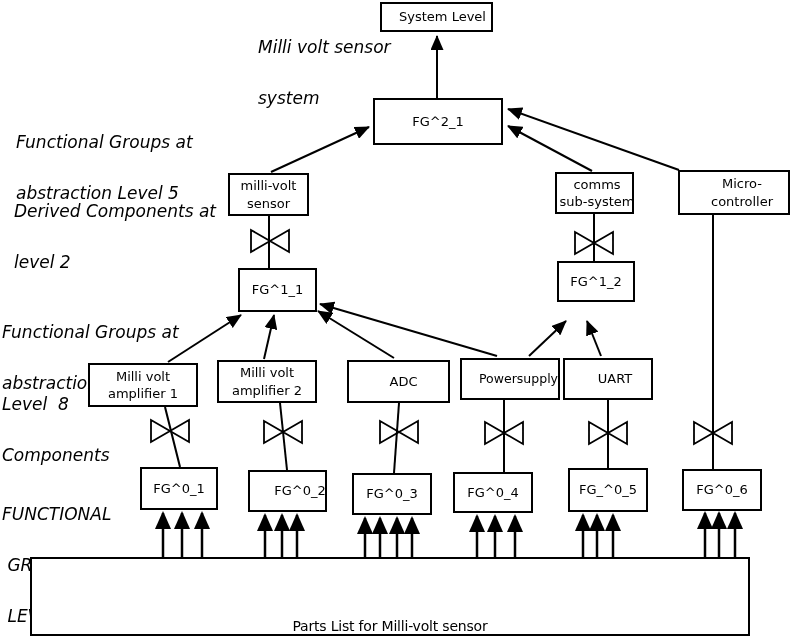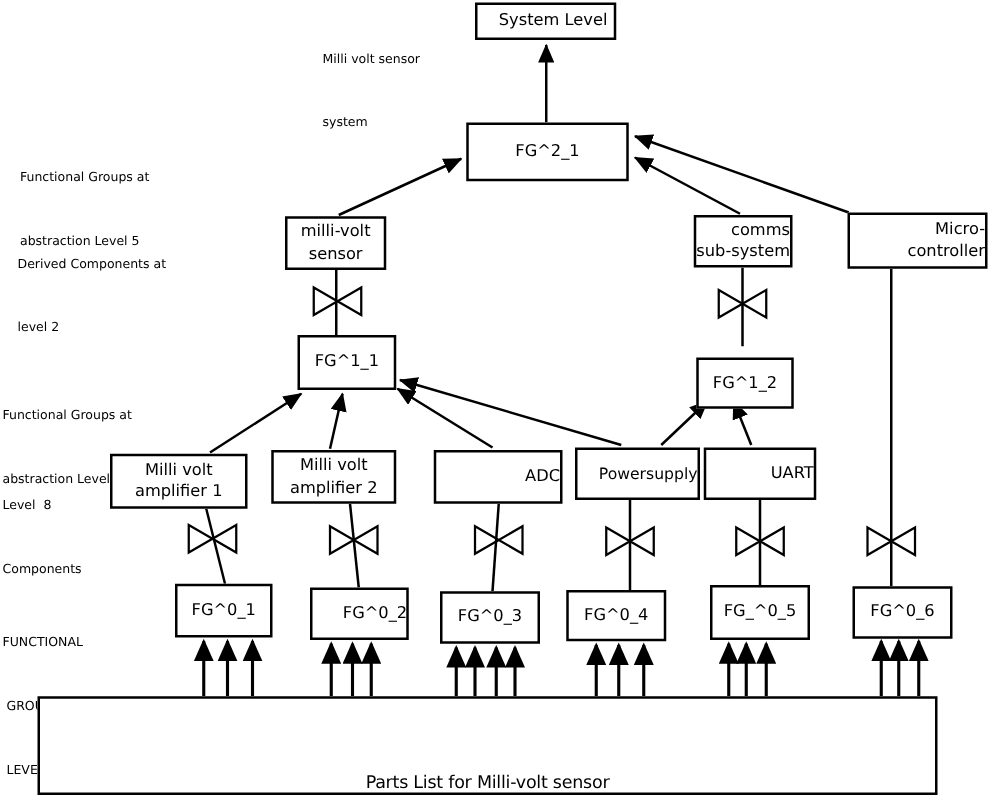--- a/index.html
+++ b/index.html
@@ -6,25 +6,25 @@
   #canvas{
     position:relative;width:793px;height:638px;background:#fff;overflow:hidden;
     font-family:"DejaVu Sans",sans-serif;color:#000;
   }
   #wires{position:absolute;left:0;top:0;z-index:0;}
   .box{
     position:absolute;box-sizing:border-box;border:2px solid #000;background:#fff;
     display:flex;flex-direction:column;align-items:center;justify-content:center;
     font-size:13px;line-height:1.32;text-align:center;z-index:1;
   }
-  .box.left{align-items:flex-end;text-align:left;}
+  .box.left{align-items:center;text-align:left;}
   .box.tight{font-size:12.5px;}
   .box span{display:block;white-space:pre;}
   .side-label{
-    position:absolute;font-size:10px;line-height:17px;white-space:pre;z-index:1;
+    position:absolute;font-size:17px;line-height:17px;white-space:pre;z-index:1;font-style:italic;
   }
   .partsbox{
     position:absolute;box-sizing:border-box;border:2px solid #000;background:#fff;
     display:flex;align-items:flex-end;justify-content:center;z-index:1;
     font-size:14px;letter-spacing:-0.2px;
   }
 </style>
 </head>
 <body>
 
@@ -144,21 +144,21 @@
 
   <div class="box left" style="left:678px;top:170px;width:112px;height:45px;padding-left:16px;">
     <span>Micro-</span>
     <span>controller</span>
   </div>
 
   <div class="box" style="left:238px;top:268px;width:79px;height:44px;">
     <span>FG^1_1</span>
   </div>
 
-  <div class="box" style="left:557px;top:286px;width:78px;height:41px;">
+  <div class="box" style="left:557px;top:261px;width:78px;height:41px;">
     <span>FG^1_2</span>
   </div>
 
   <div class="box" style="left:88px;top:363px;width:110px;height:44px;">
     <span>Milli volt</span>
     <span>amplifier 1</span>
   </div>
 
   <div class="box" style="left:217px;top:360px;width:100px;height:43px;">
     <span>Milli volt</span>

